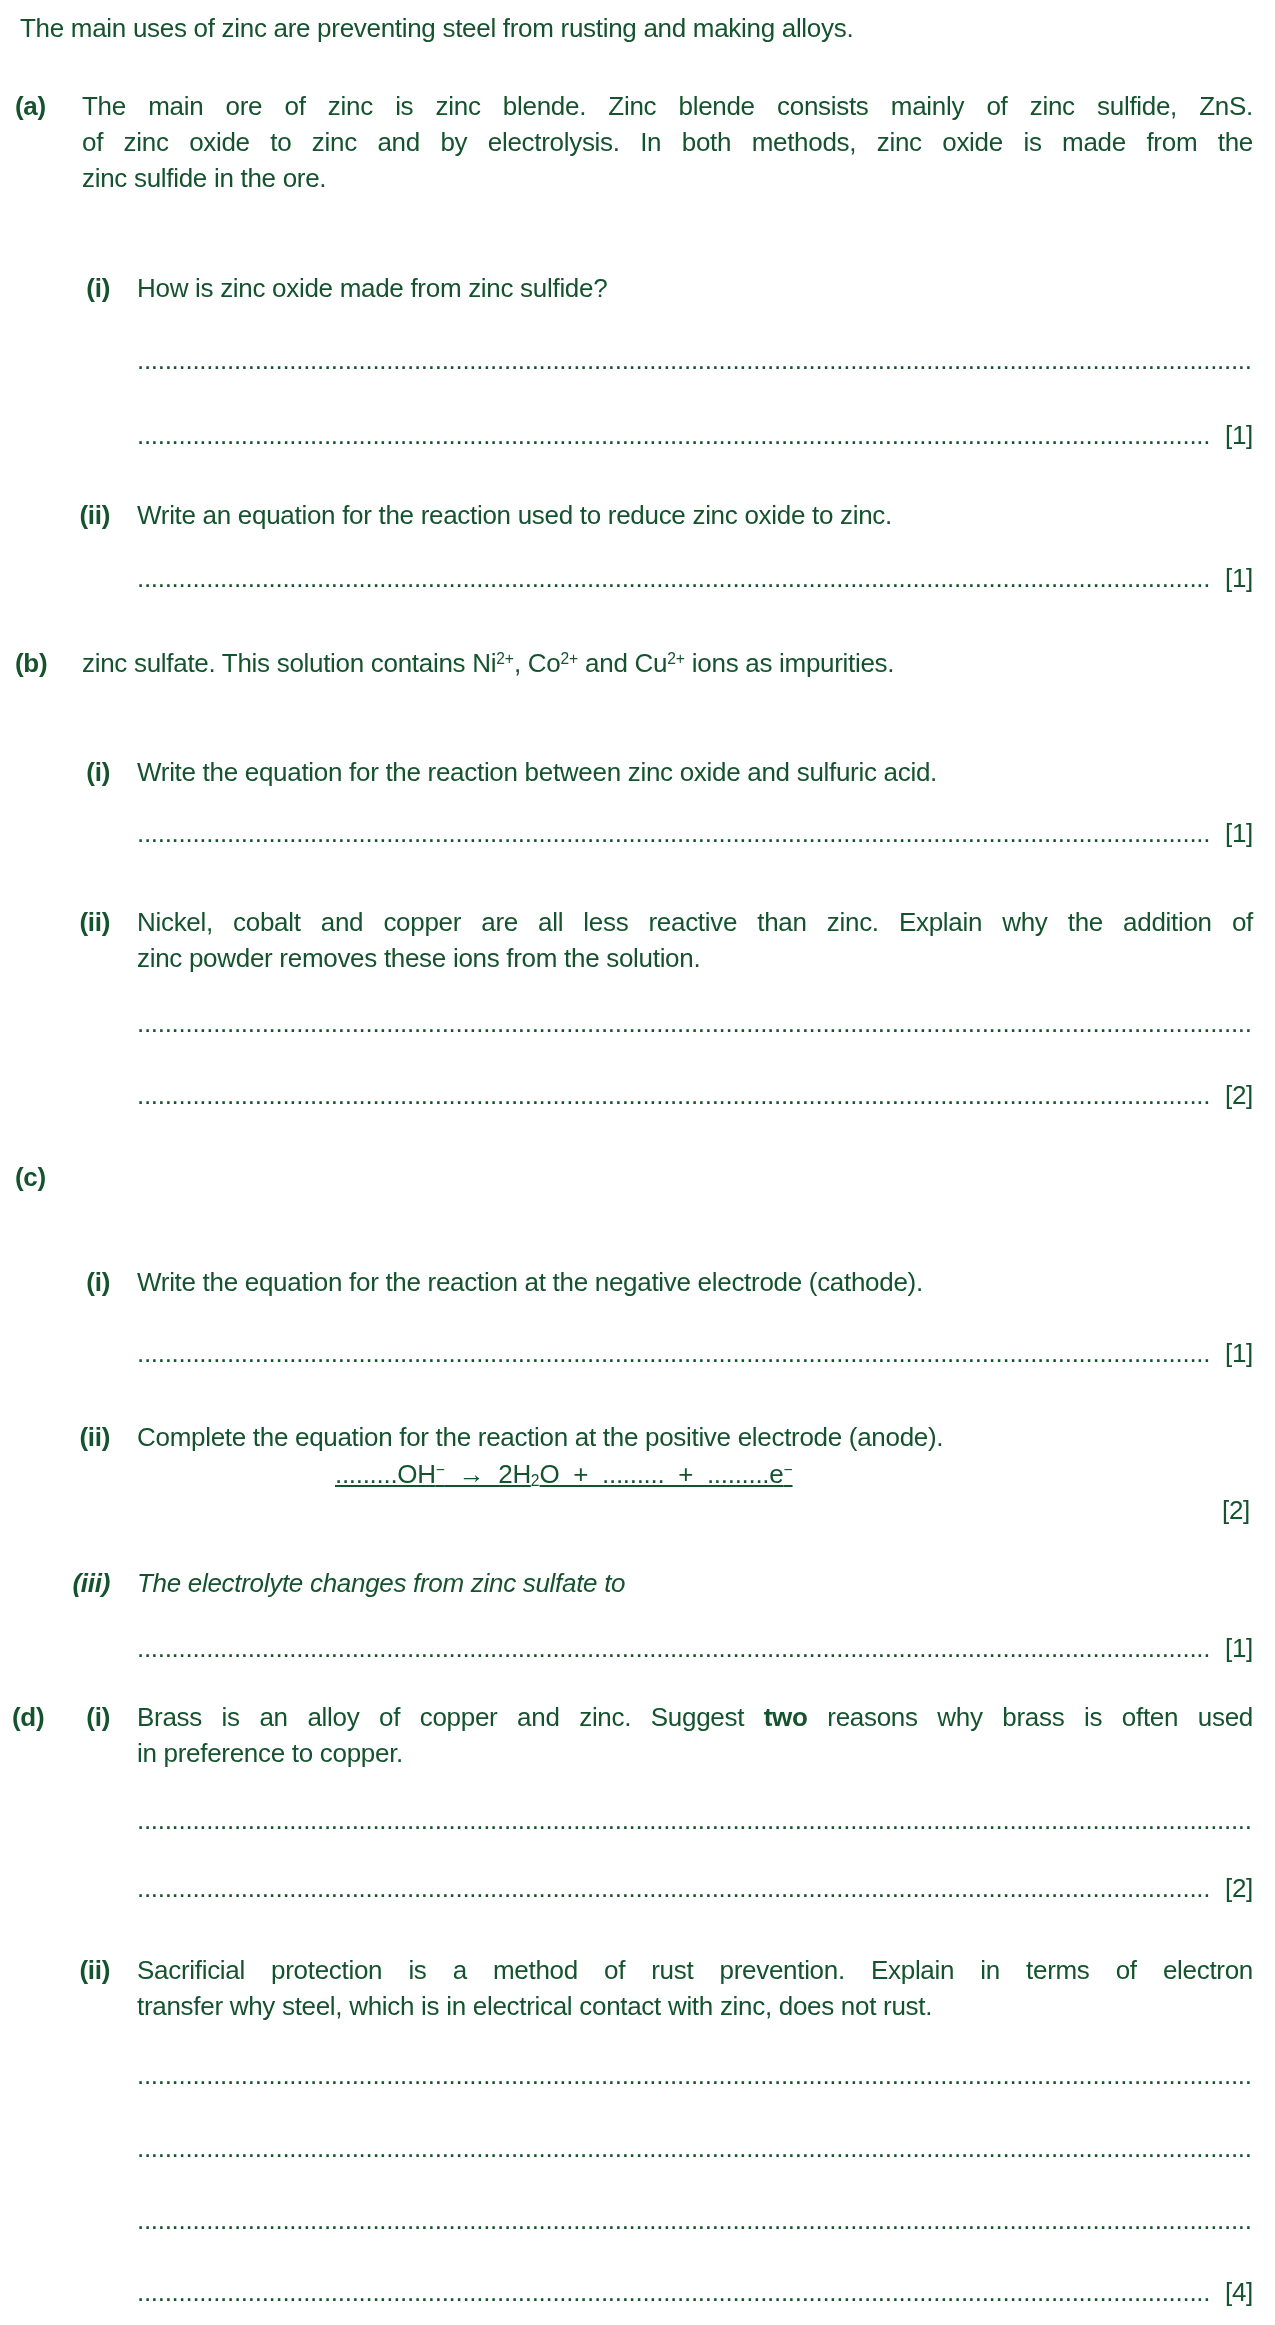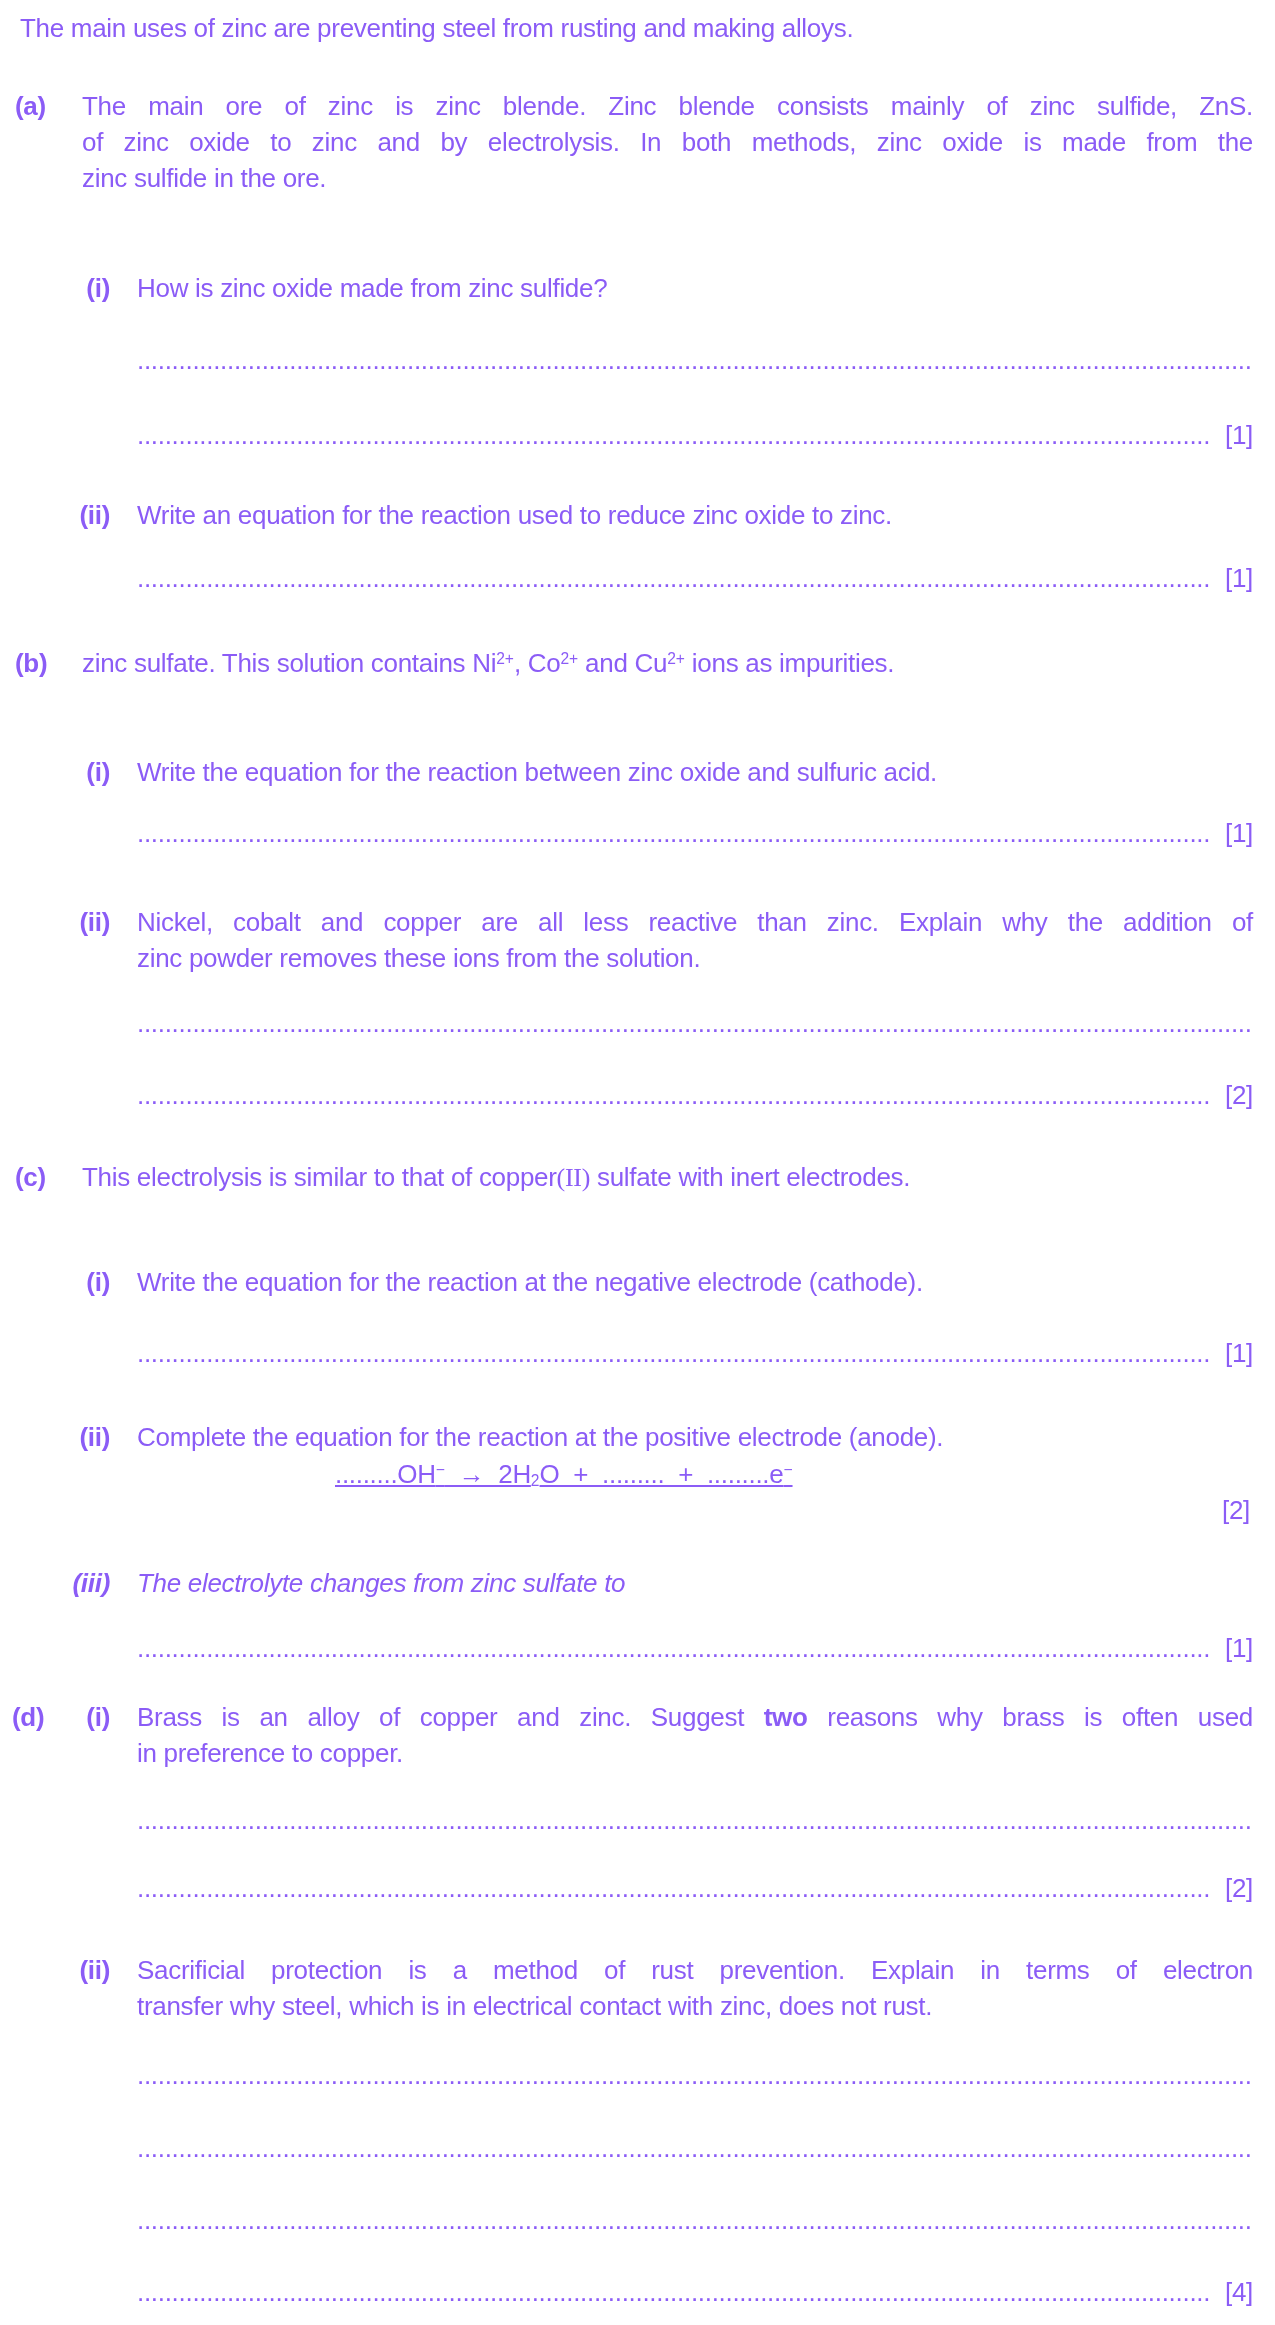--- a/index.html
+++ b/index.html
@@ -1,19 +1,19 @@
 <!DOCTYPE html>
 <html><head>
 <meta charset="utf-8">
 <style>
   html,body{margin:0;padding:0;background:#fff;}
   #exam-page{
     position:relative;width:1275px;height:2325px;background:#ffffff;
     font-family:"Liberation Sans","DejaVu Sans",sans-serif;
-    font-size:26px;line-height:36px;color:#8b5cf6;letter-spacing:-0.3px;
+    font-size:26px;line-height:36px;color:#14532d;letter-spacing:-0.3px;
     overflow:hidden;
   }
   .abs{position:absolute;}
   
   .q1{position:absolute;left:15px;width:1238px;}
   .q1 > .lbl{position:absolute;left:0;top:0;font-weight:700;}
   .q1 > .body{margin-left:67px;}
   
   .q2{position:absolute;left:137px;width:1116px;}
   .q2 > .lbl{position:absolute;right:100%;margin-right:27px;font-weight:700;white-space:nowrap;}
@@ -90,21 +90,20 @@
     <span class="dots">.......................................................................................................................................................................................</span>
   </div>
   <div class="ans" style="top:1077px;">
     <span class="dots">.......................................................................................................................................................................................</span>
     <span class="mark">[2]</span>
   </div>
 
   <div class="q1" style="top:1159px;">
     <span class="lbl">(c)</span>
     <div class="body">
-      <div><span>This electrolysis is similar to that of copper</span><span class="serif">(II)</span><span> sulfate with inert electrodes.</span></div>
     </div>
   </div>
 
   <div class="q2" style="top:1264px;">
     <span class="lbl">(i)</span>
     <div>Write the equation for the reaction at the negative electrode (cathode).</div>
   </div>
   <div class="ans" style="top:1335px;">
     <span class="dots">.......................................................................................................................................................................................</span>
     <span class="mark">[1]</span>

